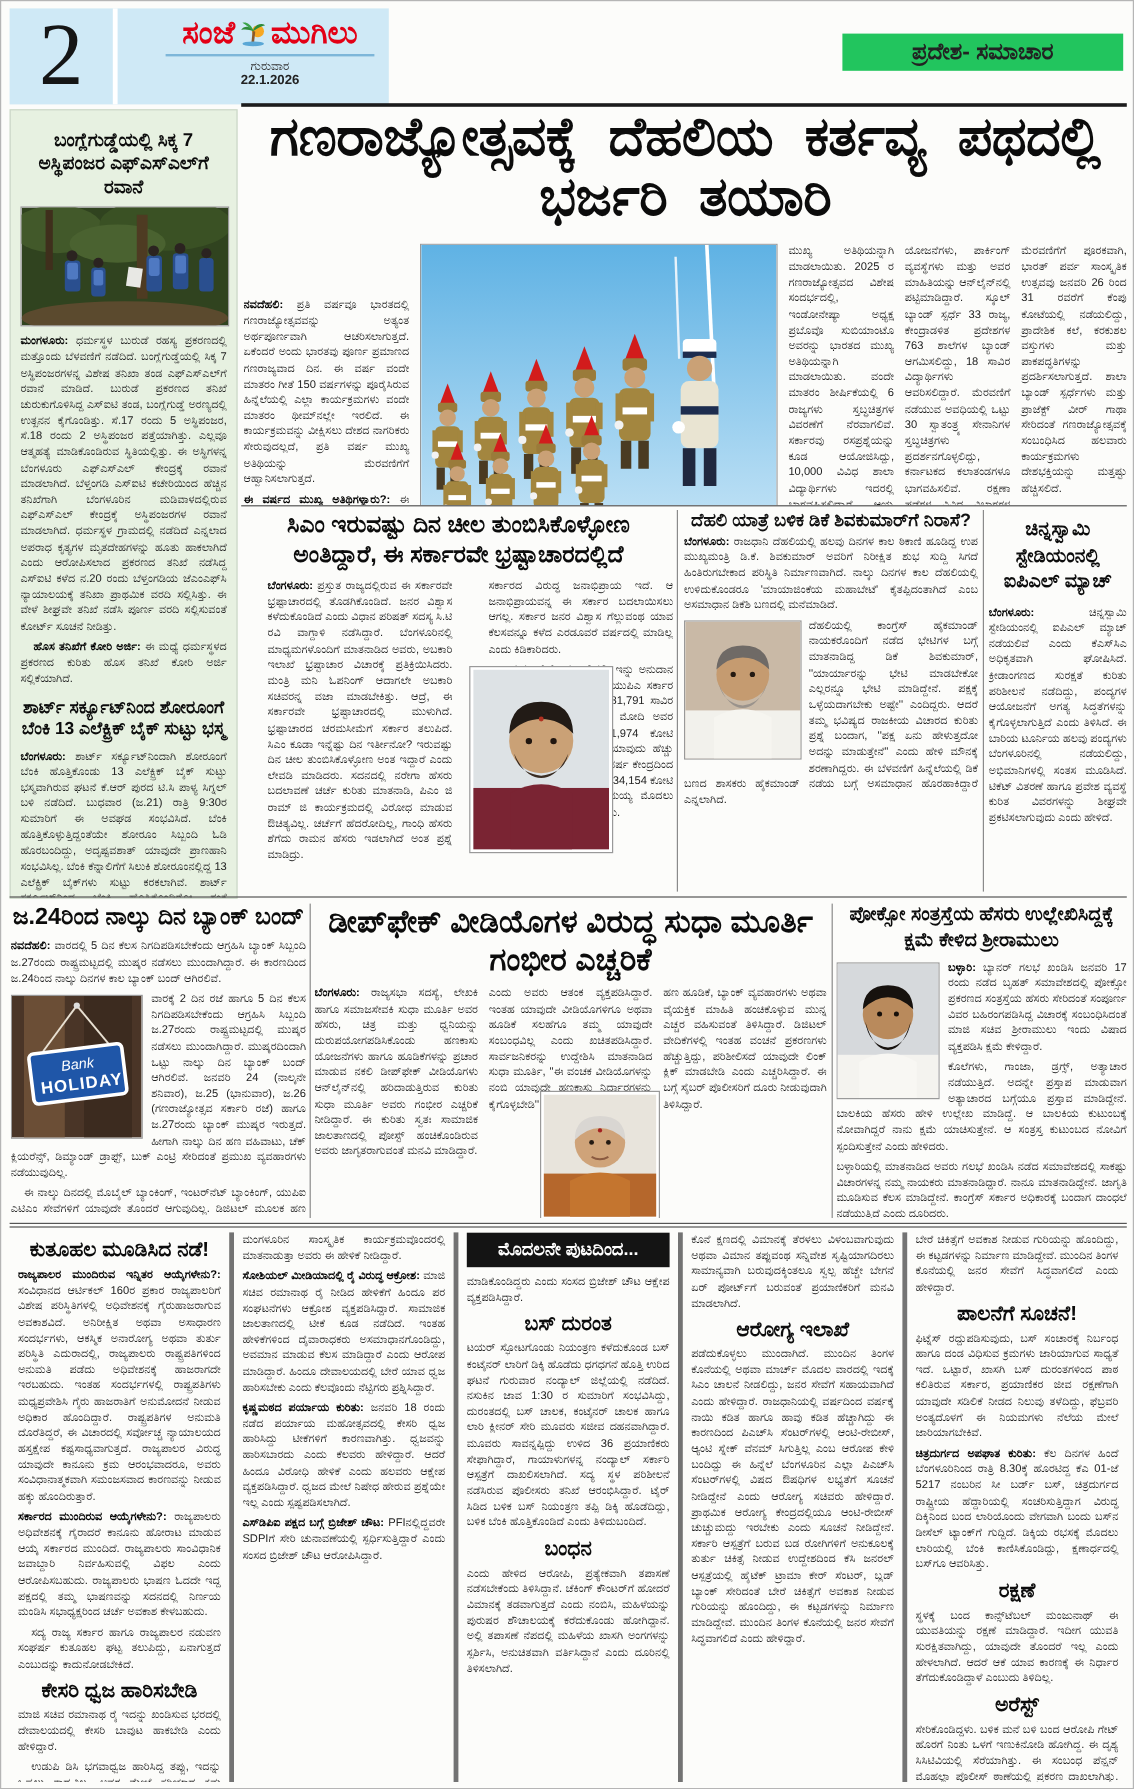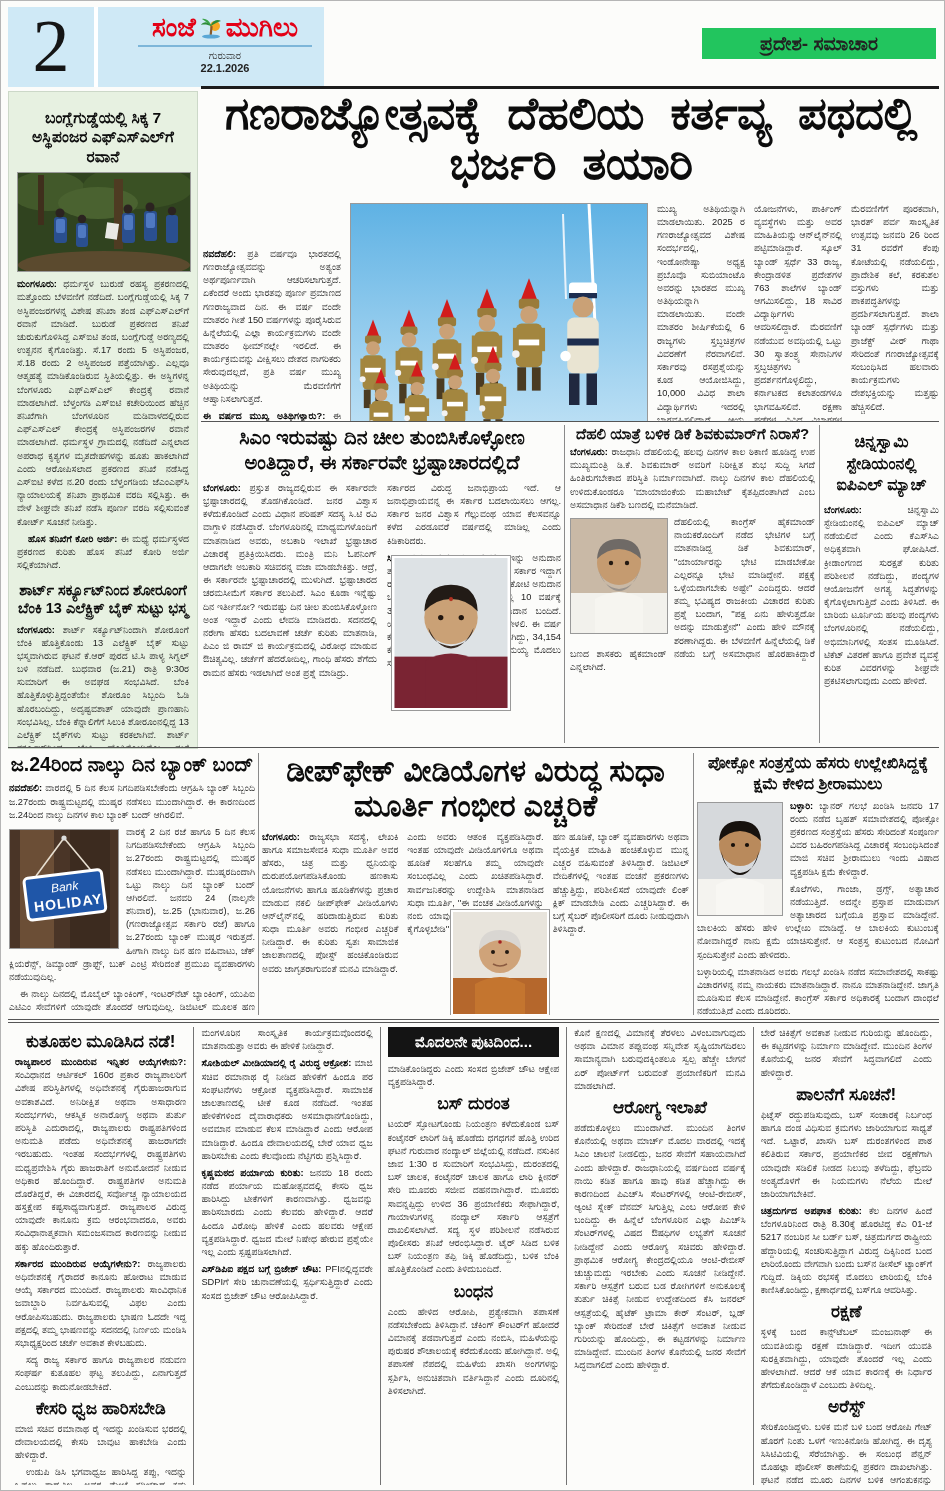--- a/index.html
+++ b/index.html
@@ -38,43 +38,43 @@
   .lead{position:absolute;left:202px;top:92px;width:736px;height:328px;overflow:hidden;}
   .lead h1{font-size:45px;line-height:1.12;margin:0 0 9px;text-align:center;letter-spacing:-.5px;font-family:Liberation Mono, monospace;}
   .lead .cols{display:flex;gap:9px;height:272px;overflow:hidden;}
   .lead .colA{width:138px;flex:none;margin-top:45px;}
   .lead .pimg{width:296px;height:270px;flex:none;}
   .lead .colB,.lead .colC,.lead .colD{flex:1;}
   
   .cm{position:absolute;left:202px;top:424px;width:358px;height:318px;overflow:hidden;}
   .cm h2{font-size:19.5px;line-height:1.28;text-align:center;margin:0 0 7px;}
   .cm .cols{display:flex;gap:10px;height:244px;overflow:hidden;}
-  .cm .c{flex:1;}
+  .cm .c{flex:1;margin-left:20px;}
   .cm .portrait{position:absolute;left:188px;top:130px;width:114px;height:150px;padding:2px;}
   .dks{position:absolute;left:569px;top:424px;width:245px;height:318px;overflow:hidden;}
   .dks .kicker{font-size:15px;font-weight:800;text-align:center;margin:0 0 3px;color:#111;}
   .dks h2{font-size:21px;line-height:1.12;text-align:center;margin:0 0 7px;}
   .dks .portrait{float:left;width:96px;height:114px;margin:2px 6px 2px 0;}
   .ipl{position:absolute;left:823px;top:430px;width:115px;height:312px;overflow:hidden;}
   .ipl h2{font-size:16px;line-height:1.35;text-align:center;margin:0 0 8px;}
   
   .bank{position:absolute;left:8px;top:752px;width:246px;height:262px;overflow:hidden;}
   .bank h2{font-size:19.5px;line-height:1.2;text-align:center;margin:0 0 6px;}
   .bank .holiday{float:left;width:108px;height:118px;margin:3px 7px 2px 0;}
   .deep{position:absolute;left:261px;top:752px;width:427px;height:262px;overflow:hidden;}
-  .deep h2{font-size:30px;line-height:1.18;text-align:center;margin:0 0 7px;}
+  .deep h2{font-size:26px;line-height:1.18;text-align:center;margin:0 0 7px;}
   .deep .cols{display:flex;gap:9px;height:198px;overflow:hidden;}
   .deep .c{flex:1;}
   .deep .portrait{position:absolute;left:188px;top:156px;width:94px;height:102px;padding:2px;}
   .sri{position:absolute;left:696px;top:752px;width:242px;height:262px;overflow:hidden;}
   .sri h2{font-size:16px;line-height:1.3;text-align:center;margin:0 0 5px;}
   .sri .portrait{float:left;width:84px;height:112px;margin:2px 7px 2px 0;}
   
   .bottom{position:absolute;left:7px;top:1026px;width:931px;height:458px;display:flex;}
-  .bcol{flex:1;padding:0 7px;overflow:hidden;border-right:1px solid #737373;}
+  .bcol{flex:1;padding:0 7px;overflow:hidden;border-right:4px solid #737373;}
   .bcol:last-child{border-right:none;}
   .bcol h3{font-size:17px;text-align:center;margin:5px 0 4px;}
   .banner{background:#141414;color:#fff;text-align:center;font-size:15px;font-weight:bold;
           padding:6px 0;margin:0 0 6px;}
 </style>
 </head>
 <body>
 
 <div class="page">
 

